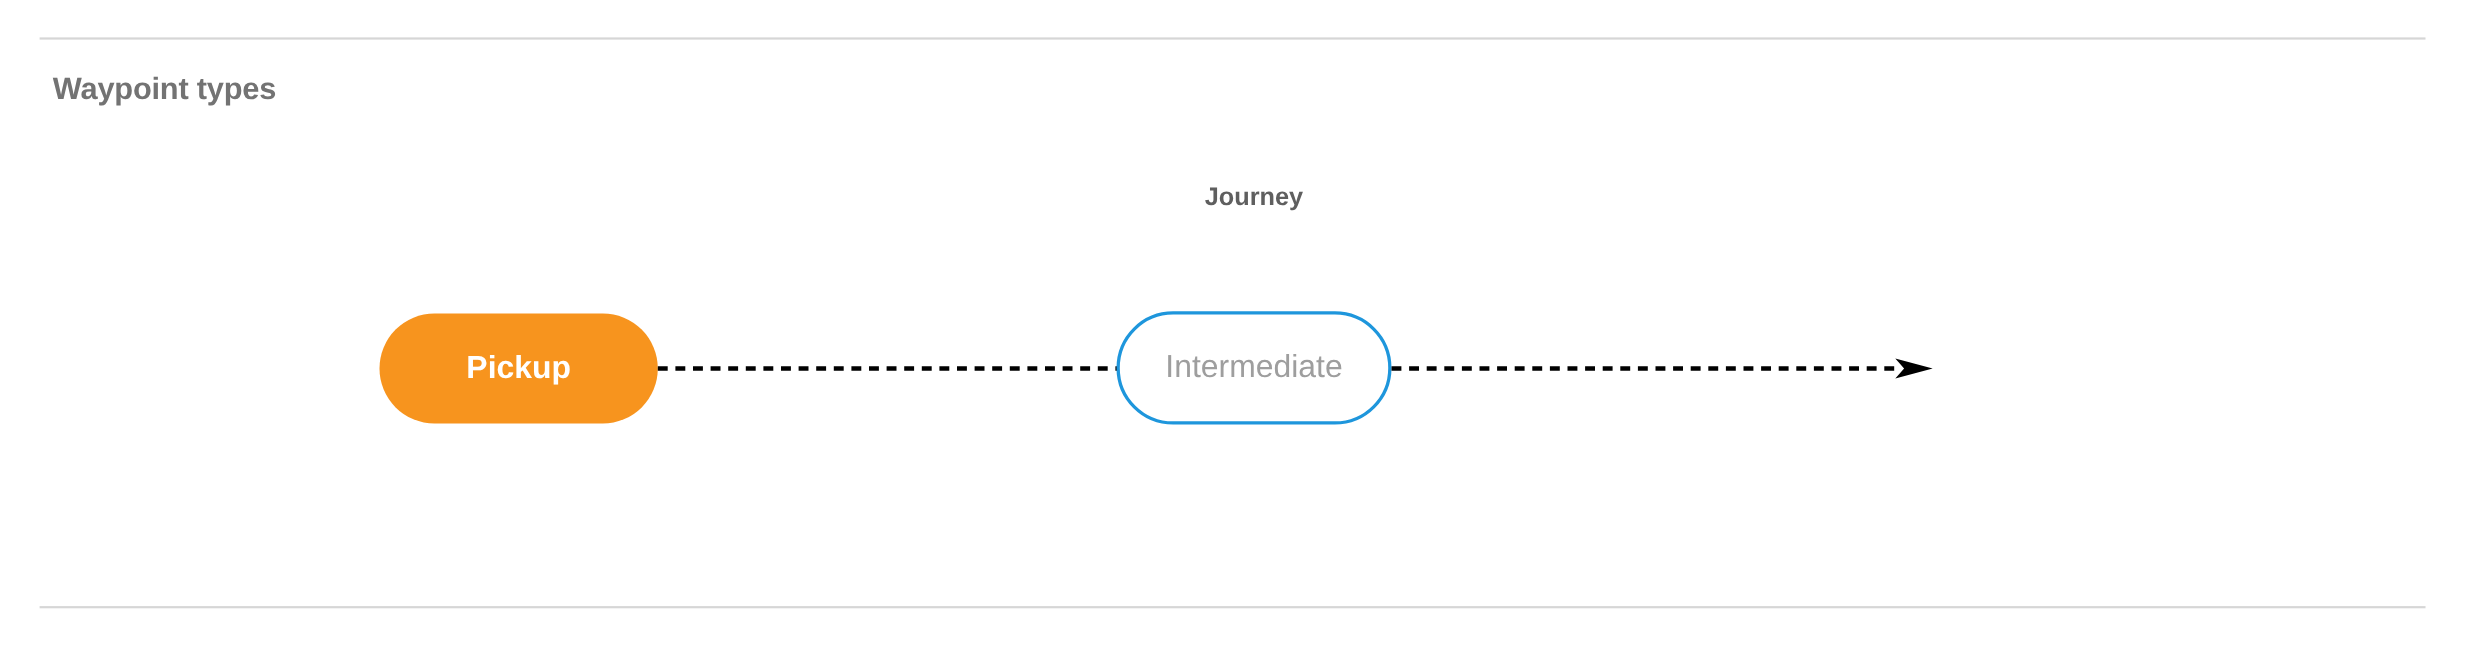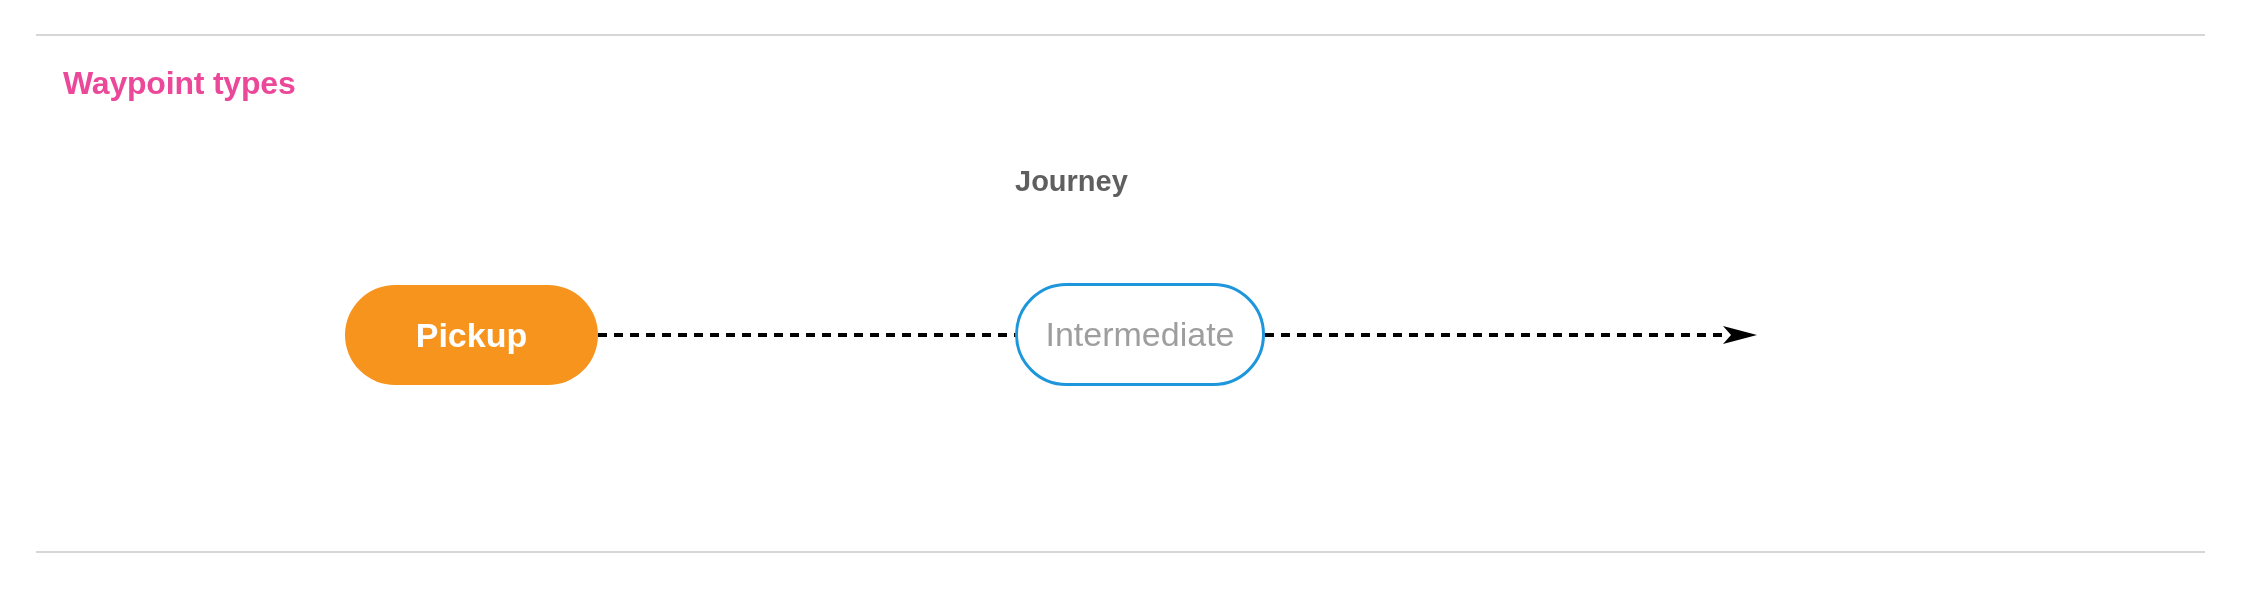--- a/index.html
+++ b/index.html
@@ -26,56 +26,57 @@
     left: 36px;
     width: 2169px;
     height: 2px;
     background: #d6d6d6;
   }
   .rule.top    { top: 34px; }
   .rule.bottom { top: 551px; }
 
   .section-title {
     position: absolute;
-    left: 63px;
+    left: 48px;
     top: 65px;
-    font-size: 32px;
+    font-size: 28px;
     font-weight: 700;
-    color: #ec4899;
+    color: #737373;
     letter-spacing: -0.2px;
     white-space: nowrap;
   }
 
   .diagram {
     position: absolute;
     left: 0;
     top: 0;
     width: 2245px;
     height: 592px;
   }
 
   .journey-label {
     position: absolute;
     left: 1015px;
     top: 165px;
     width: 250px;
-    font-size: 29px;
+    text-align: center;
+    font-size: 23px;
     font-weight: 700;
     color: #5f5f5f;
     white-space: nowrap;
   }
 
   .node {
     position: absolute;
     box-sizing: border-box;
     display: flex;
     align-items: center;
     justify-content: center;
     border-radius: 999px;
-    font-size: 34px;
+    font-size: 29px;
     font-weight: 700;
     white-space: nowrap;
   }
 
   .node-pickup {
     left: 345px;
     top: 285px;
     width: 253px;
     height: 100px;
     background: #F7941E;

